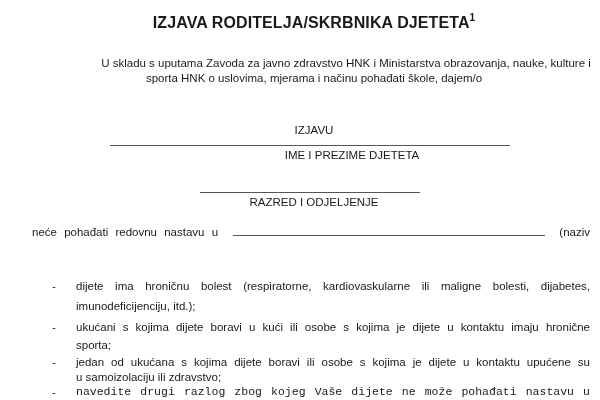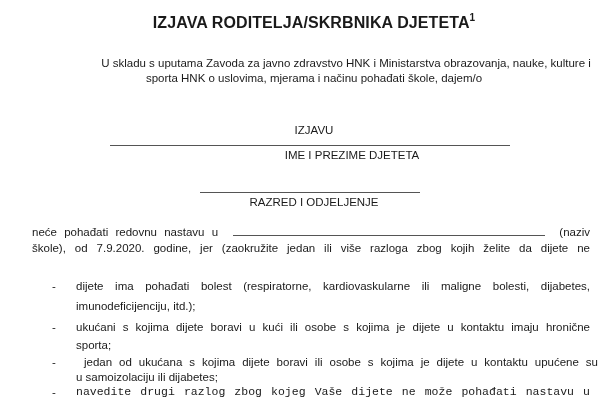--- a/index.html
+++ b/index.html
@@ -103,44 +103,43 @@
   <div class="rule" style="left:186px; width:220px; top:192px;"></div>
   <div class="center-line" style="top:195px;">RAZRED I ODJELJENJE</div>
 
   <div class="body-para" style="top:224px;">
     <div style="display:flex; justify-content:space-between; align-items:baseline;">
       <span style="word-spacing:4px;">neće pohađati redovnu nastavu u</span>
       <span class="blank-inline"></span>
       <span>(naziv</span>
     </div>
   </div>
-  <div class="body-para" style="top:240px; text-align-last:justify;">škole), od 7.9.2020. godine, jer (zaokružite jedan ili više razloga zbog kojih želite da dijete ne</div>
 
   <div class="bullet" style="top:277px;">
     <span class="dash">-</span>
-    <span class="btext" style="text-align-last:justify;">dijete ima pohađati bolest (respiratorne, kardiovaskularne ili maligne bolesti, dijabetes,</span>
+    <span class="btext" style="text-align-last:justify;">dijete ima hroničnu bolest (respiratorne, kardiovaskularne ili maligne bolesti, dijabetes,</span>
   </div>
   <div class="bullet" style="top:297px;">
     <span class="btext">imunodeficijenciju, itd.);</span>
   </div>
 
   <div class="bullet" style="top:318px;">
     <span class="dash">-</span>
     <span class="btext" style="text-align-last:justify;">ukućani s kojima dijete boravi u kući ili osobe s kojima je dijete u kontaktu imaju hronične</span>
   </div>
   <div class="bullet" style="top:336px;">
     <span class="btext">sporta;</span>
   </div>
 
   <div class="bullet" style="top:353px;">
     <span class="dash">-</span>
-    <span class="btext" style="text-align-last:justify;margin-left:8px;">jedan od ukućana s kojima dijete boravi ili osobe s kojima je dijete u kontaktu upućene su</span>
+    <span class="btext" style="text-align-last:justify;">jedan od ukućana s kojima dijete boravi ili osobe s kojima je dijete u kontaktu upućene su</span>
   </div>
   <div class="bullet" style="top:368px;">
-    <span class="btext">u samoizolaciju ili dijabetes;</span>
+    <span class="btext">u samoizolaciju ili zdravstvo;</span>
   </div>
 
   <div class="bullet" style="top:383px;">
     <span class="dash">-</span>
     <span class="btext" style="text-align-last:justify;font-family:Liberation Mono, monospace;">navedite drugi razlog zbog kojeg Vaše dijete ne može pohađati nastavu u školi:</span>
   </div>
 
 </div>
 
 </body></html>

